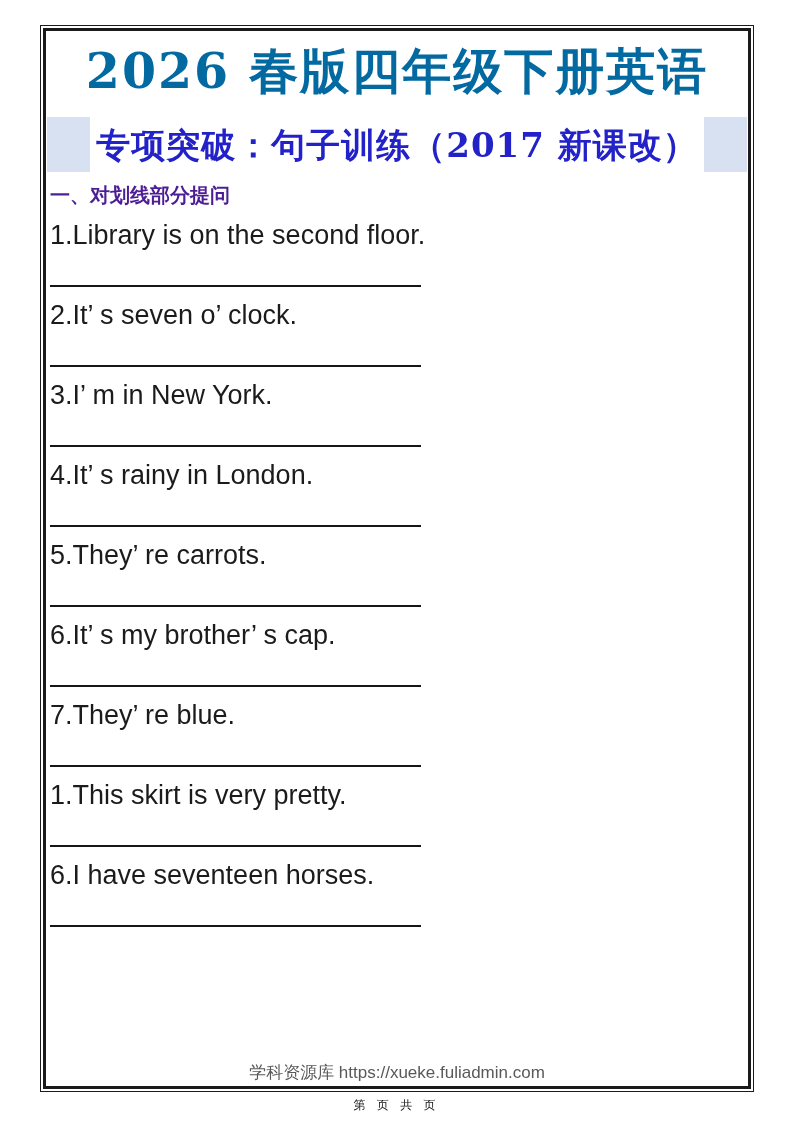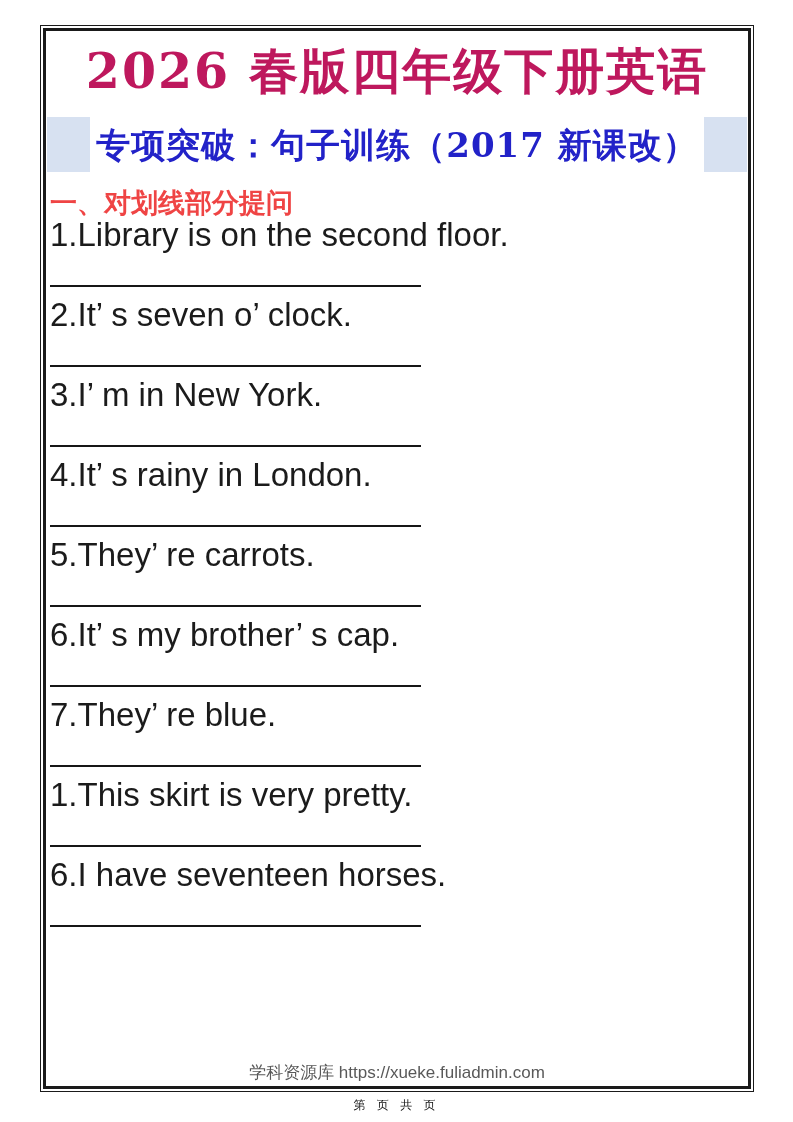--- a/index.html
+++ b/index.html
@@ -25,21 +25,21 @@
   }
 
   .doc-title {
     position: absolute; top: 10px; left: 0; right: 0;
     text-align: center;
     font-family: "DejaVu Serif", serif;
     font-weight: 700;
     font-size: 49px;
     line-height: 60px;
     letter-spacing: 2px;
-    color: #be185d;
+    color: #0369a1;
     white-space: nowrap;
   }
 
   .subtitle-row {
     position: absolute; top: 86px; left: 1px; right: 1px;
     height: 56px;
     display: flex; align-items: stretch;
   }
   .highlight-block {
     width: 43px; height: 55px;
@@ -53,37 +53,36 @@
     font-weight: 700;
     font-size: 34px;
     line-height: 56px;
     letter-spacing: 1px;
     color: #2222c8;
     white-space: nowrap;
   }
 
   .section-heading {
     position: absolute; top: 150px; left: 4px;
-    font-size: 27px;
+    font-size: 20px;
     font-weight: 700;
-    color: #ef4444;
+    color: #4c1d95;
     line-height: 28px;
-    margin-top: 8px;
   }
 
   .items {
     position: absolute; top: 188px; left: 4px; right: 4px;
   }
   .item {
     position: relative;
     height: 80px;
   }
   .sentence {
     position: absolute; top: 0; left: 0;
-    font-size: 33px;
+    font-size: 27px;
     line-height: 32px;
     color: #1b1b1b;
     white-space: nowrap;
   }
   .answer-line {
     position: absolute; top: 66px; left: 0;
     width: 371px; height: 0;
     border-top: 2px solid #161616;
   }
 

